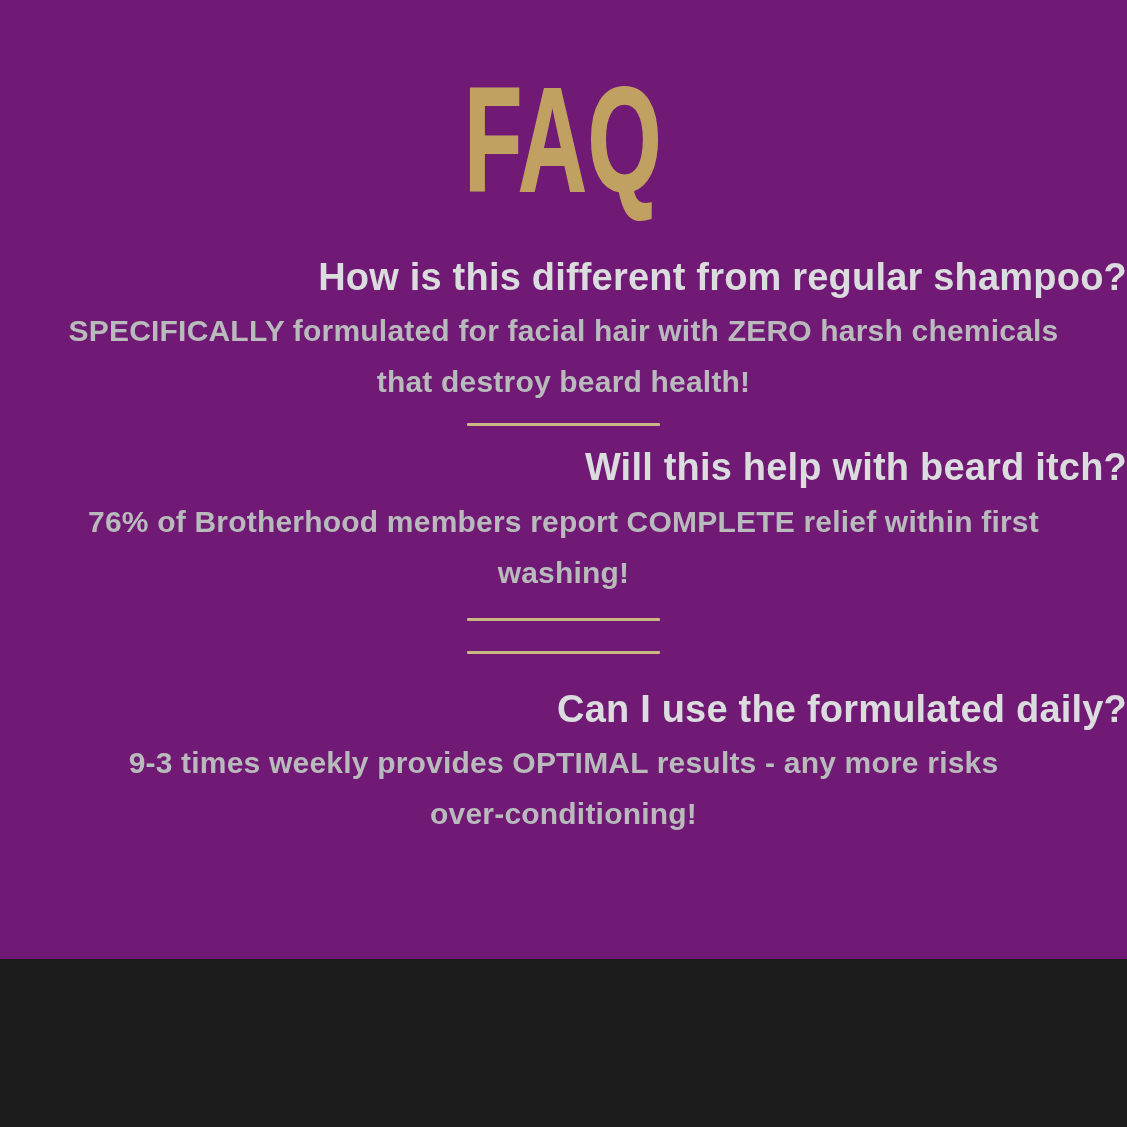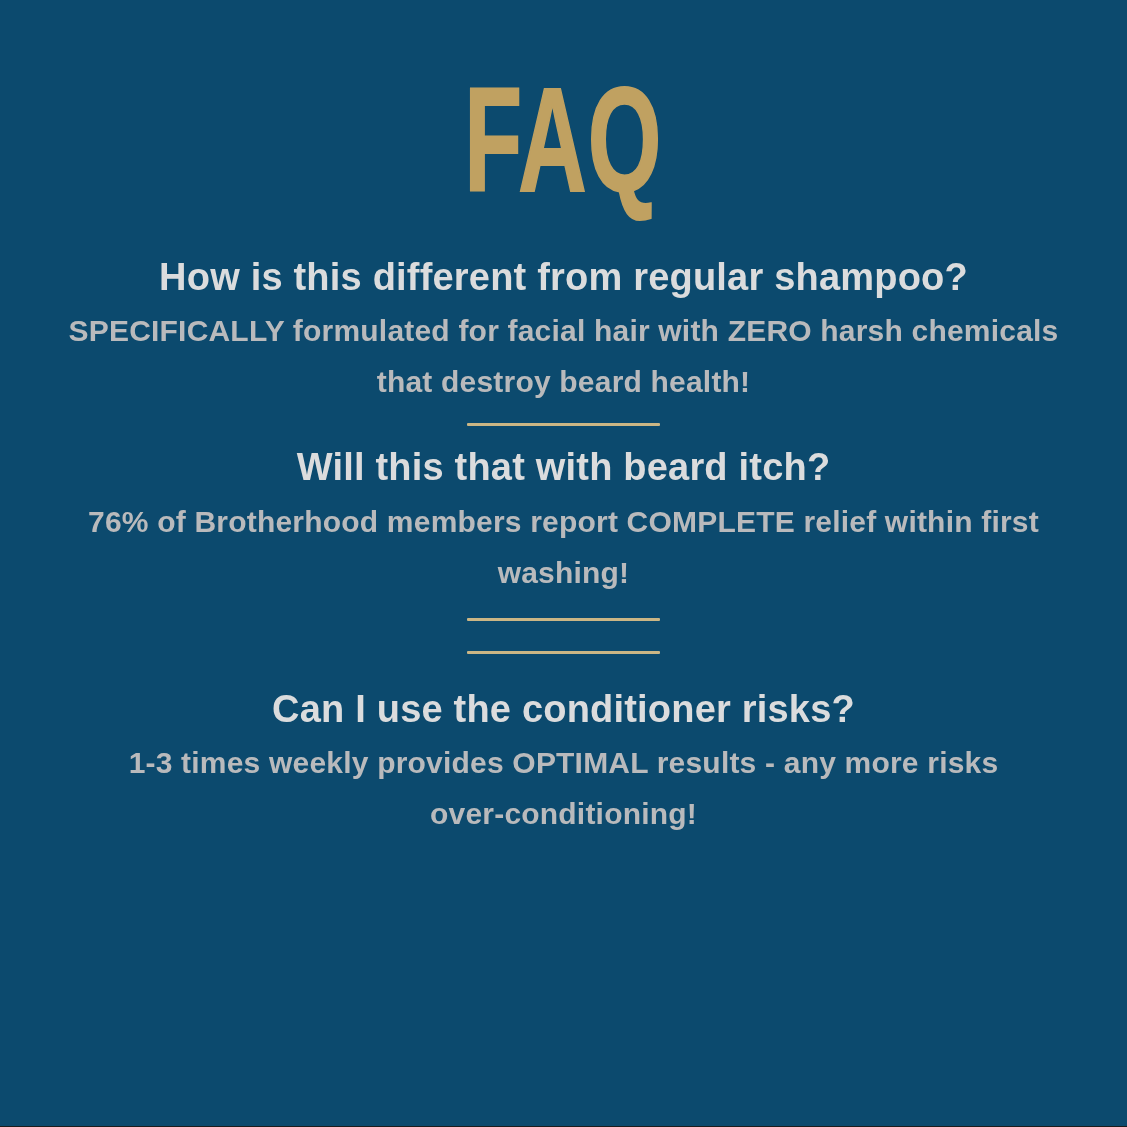--- a/index.html
+++ b/index.html
@@ -3,22 +3,22 @@
 <meta charset="utf-8">
 <style>
   html, body {
     margin: 0;
     padding: 0;
     background: #1C1C1D;
   }
   .canvas {
     position: relative;
     width: 1127px;
-    height: 1126px;
-    background: #0c4a6e;
+    height: 959px;
+    background: #701a75;
     overflow: hidden;
     font-family: "Liberation Sans", "DejaVu Sans", sans-serif;
     text-align: center;
   }
   .faq-title {
     margin: 66px 0 0 0;
     font-size: 148px;
     line-height: 1;
     font-weight: 700;
     color: #C0A161;
@@ -29,20 +29,21 @@
   }
   .faq-section { margin: 0; }
   .faq-section.first { margin-top: 38px; }
   .faq-question {
     margin: 0 0 2px 0;
     font-size: 38px;
     line-height: 1.35;
     font-weight: 700;
     color: #DBDCDD;
     letter-spacing: 0.2px;
+    text-align: right;
   }
   .faq-answer {
     margin: 0 auto;
     max-width: 1060px;
     font-size: 30px;
     line-height: 1.7;
     font-weight: 700;
     color: #B9BABC;
     white-space: pre-line;
     letter-spacing: 0.2px;
@@ -68,29 +69,29 @@
 
   <div class="faq-section first">
     <h2 class="faq-question">How is this different from regular shampoo?</h2>
     <p class="faq-answer">SPECIFICALLY formulated for facial hair with ZERO harsh chemicals
 that destroy beard health!</p>
   </div>
 
   <div class="divider tight"></div>
 
   <div class="faq-section">
-    <h2 class="faq-question">Will this that with beard itch?</h2>
+    <h2 class="faq-question">Will this help with beard itch?</h2>
     <p class="faq-answer">76% of Brotherhood members report COMPLETE relief within first
 washing!</p>
   </div>
 
   <div class="divider"></div>
 
 
   <div class="divider"></div>
 
   <div class="faq-section">
-    <h2 class="faq-question">Can I use the conditioner risks?</h2>
-    <p class="faq-answer">1-3 times weekly provides OPTIMAL results - any more risks
+    <h2 class="faq-question">Can I use the formulated daily?</h2>
+    <p class="faq-answer">9-3 times weekly provides OPTIMAL results - any more risks
 over-conditioning!</p>
   </div>
 
 </div>
 
 </body></html>

